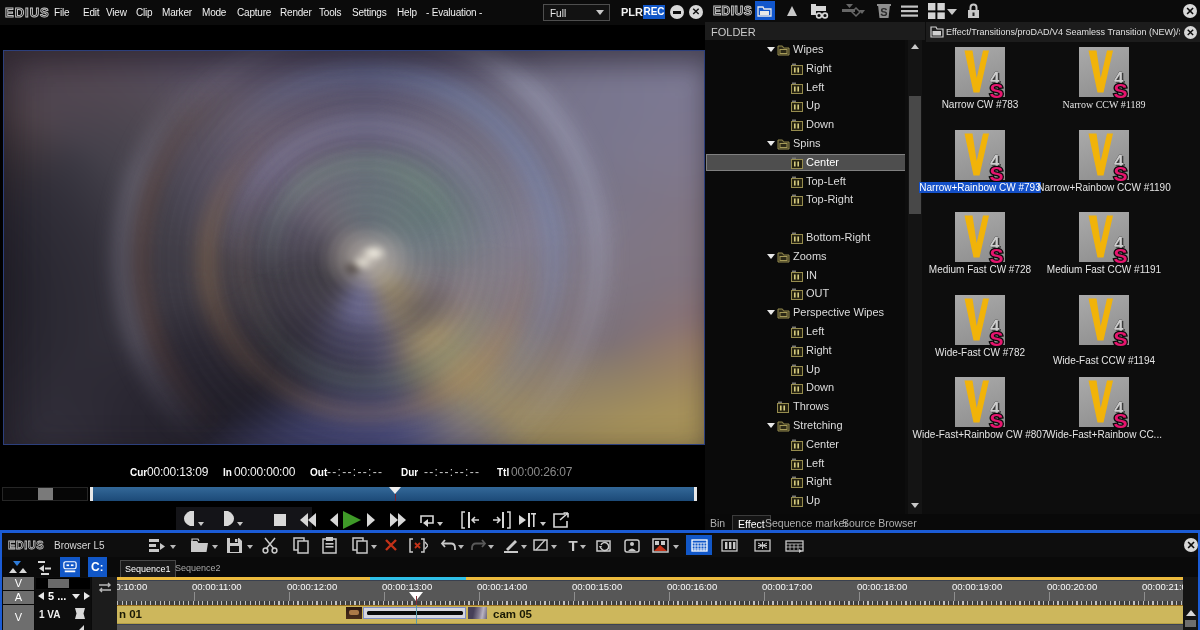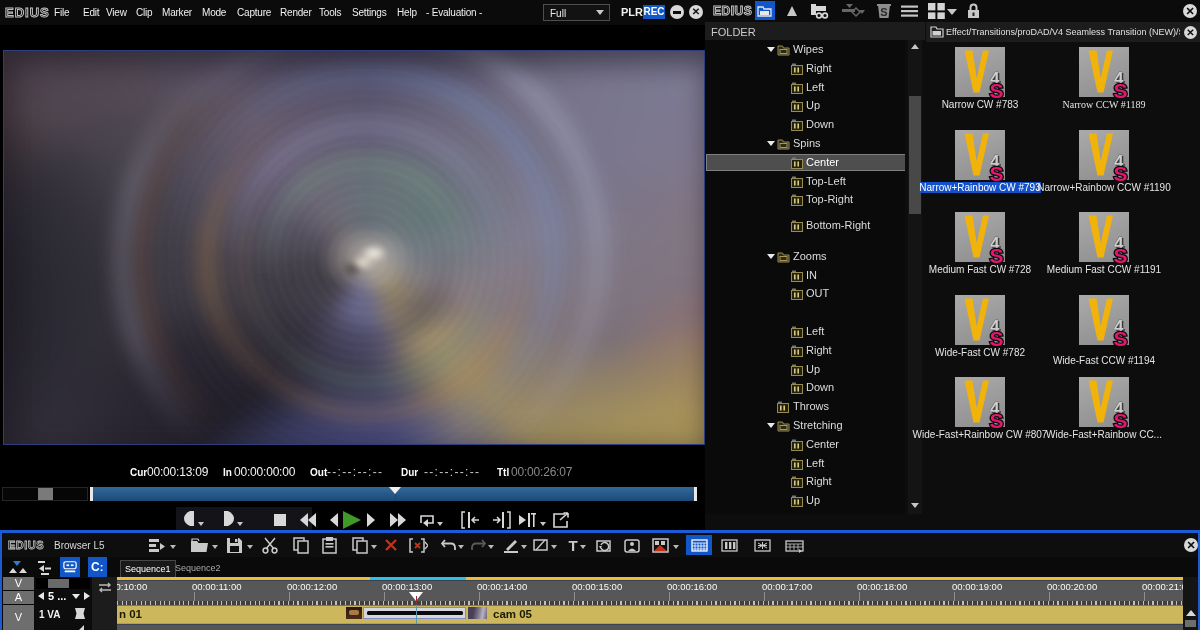--- a/index.html
+++ b/index.html
@@ -326,21 +326,21 @@
           <span style="position:absolute;left:86px;top:0;width:12px;height:19px;">
             <svg width="12" height="12" viewBox="0 0 12 12" style="position:absolute;left:0;top:4px;">
               <rect x="1" y="0.5" width="4" height="2" fill="#777"></rect>
               <rect x="0.5" y="2.5" width="11" height="9" fill="#242110" stroke="#968c4e" stroke-width="1"></rect>
               <rect x="3" y="4.5" width="1.6" height="5" fill="#d6cc80"></rect>
               <rect x="6.4" y="4.5" width="1.6" height="5" fill="#d6cc80"></rect>
             </svg>
           </span>
           <span style="position:absolute;left:101px;">Top-Right</span>
         </div>
-        <div class="trow" style="top: 176px; padding-left: 33px;">
+        <div class="trow" style="top: 188px; padding-left: 33px;">
           <span style="position:absolute;left:86px;top:0;width:12px;height:19px;">
             <svg width="12" height="12" viewBox="0 0 12 12" style="position:absolute;left:0;top:4px;">
               <rect x="1" y="0.5" width="4" height="2" fill="#777"></rect>
               <rect x="0.5" y="2.5" width="11" height="9" fill="#242110" stroke="#968c4e" stroke-width="1"></rect>
               <rect x="3" y="4.5" width="1.6" height="5" fill="#d6cc80"></rect>
               <rect x="6.4" y="4.5" width="1.6" height="5" fill="#d6cc80"></rect>
             </svg>
           </span>
           <span style="position:absolute;left:101px;">Bottom-Right</span>
         </div>
@@ -368,20 +368,30 @@
         <div class="trow" style="top: 244.4px;">
           <span style="position:absolute;left:86px;top:0;width:12px;height:19px;">
             <svg width="12" height="12" viewBox="0 0 12 12" style="position:absolute;left:0;top:4px;">
               <rect x="1" y="0.5" width="4" height="2" fill="#777"></rect>
               <rect x="0.5" y="2.5" width="11" height="9" fill="#242110" stroke="#968c4e" stroke-width="1"></rect>
               <rect x="3" y="4.5" width="1.6" height="5" fill="#d6cc80"></rect>
               <rect x="6.4" y="4.5" width="1.6" height="5" fill="#d6cc80"></rect>
             </svg>
           </span>
           <span style="position:absolute;left:101px;">OUT</span>
+        </div>
+        <div class="trow" style="top: 263.2px;">
+          <span class="texp" style="left:62px"></span>
+          <span style="position:absolute;left:72px;top:0;width:13px;height:19px;">
+            <svg width="13" height="12" viewBox="0 0 13 12" style="position:absolute;left:0;top:4px;">
+              <path d="M1 3 L1 11 L12 11 L12 4 L6.5 4 L5.5 2 L1 2 Z" fill="#2c2917" stroke="#968c4e" stroke-width="1"></path>
+              <rect x="3" y="5.5" width="7" height="4" fill="none" stroke="#a59a58" stroke-width="1"></rect>
+            </svg>
+          </span>
+          <span style="position:absolute;left:88px;">Perspective Wipes</span>
         </div>
         <div class="trow" style="top: 282px;">
           <span style="position:absolute;left:86px;top:0;width:12px;height:19px;">
             <svg width="12" height="12" viewBox="0 0 12 12" style="position:absolute;left:0;top:4px;">
               <rect x="1" y="0.5" width="4" height="2" fill="#777"></rect>
               <rect x="0.5" y="2.5" width="11" height="9" fill="#242110" stroke="#968c4e" stroke-width="1"></rect>
               <rect x="3" y="4.5" width="1.6" height="5" fill="#d6cc80"></rect>
               <rect x="6.4" y="4.5" width="1.6" height="5" fill="#d6cc80"></rect>
             </svg>
           </span>
@@ -585,20 +595,26 @@
         <div class="vicon" style="left: 153px; top: 355px;">
           <svg width="50" height="52" viewBox="0 0 50 52">
             <path d="M9.5 3.5 L17.5 3.5 L21.7 31 L28 3.5 L34 3.5 L24.5 45.5 L18.5 45.5 Z" fill="#f1b309"></path>
             <text x="36.5" y="38" font-family="Liberation Sans" font-size="17" font-weight="bold" fill="#3a3a3a">4</text>
             <text x="35" y="36.5" font-family="Liberation Sans" font-size="17" font-weight="bold" fill="#cccccc" stroke="#3a3a3a" stroke-width="0.6" paint-order="stroke">4</text>
             <text x="34.5" y="51" font-family="Liberation Sans" font-size="21" font-weight="bold" fill="#e6156e" stroke="#0a0a0a" stroke-width="2.6" paint-order="stroke">S</text>
           </svg>
         </div>
         <div class="vlabel" style="left: 103px; top: 407px;">Wide-Fast+Rainbow CC...</div>
       </div>
+    <div id="tabs">
+      <span class="tab" style="left:5px;">Bin</span>
+      <span class="tab" style="left:27px;background:#141414;border:1px solid #3c3c3c;border-bottom:none;color:#fff;padding:0 5px;">Effect</span>
+      <span class="tab" style="left:60px;">Sequence marker</span>
+      <span class="tab" style="left:137px;">Source Browser</span>
+    </div>
   </div>
 
   <div id="bottom">
     <div id="btitle">
       <span class="logo">EDIUS</span>
       <span class="sub">Browser L5</span>
       <div id="btools">
           <svg class="abs" style="left:146px;top:4px" width="18" height="17" viewBox="0 0 18 17">
             <rect x="1" y="2" width="10" height="3" fill="#c9c9c9"></rect>
             <rect x="1" y="7" width="7" height="3" fill="#c9c9c9"></rect>

